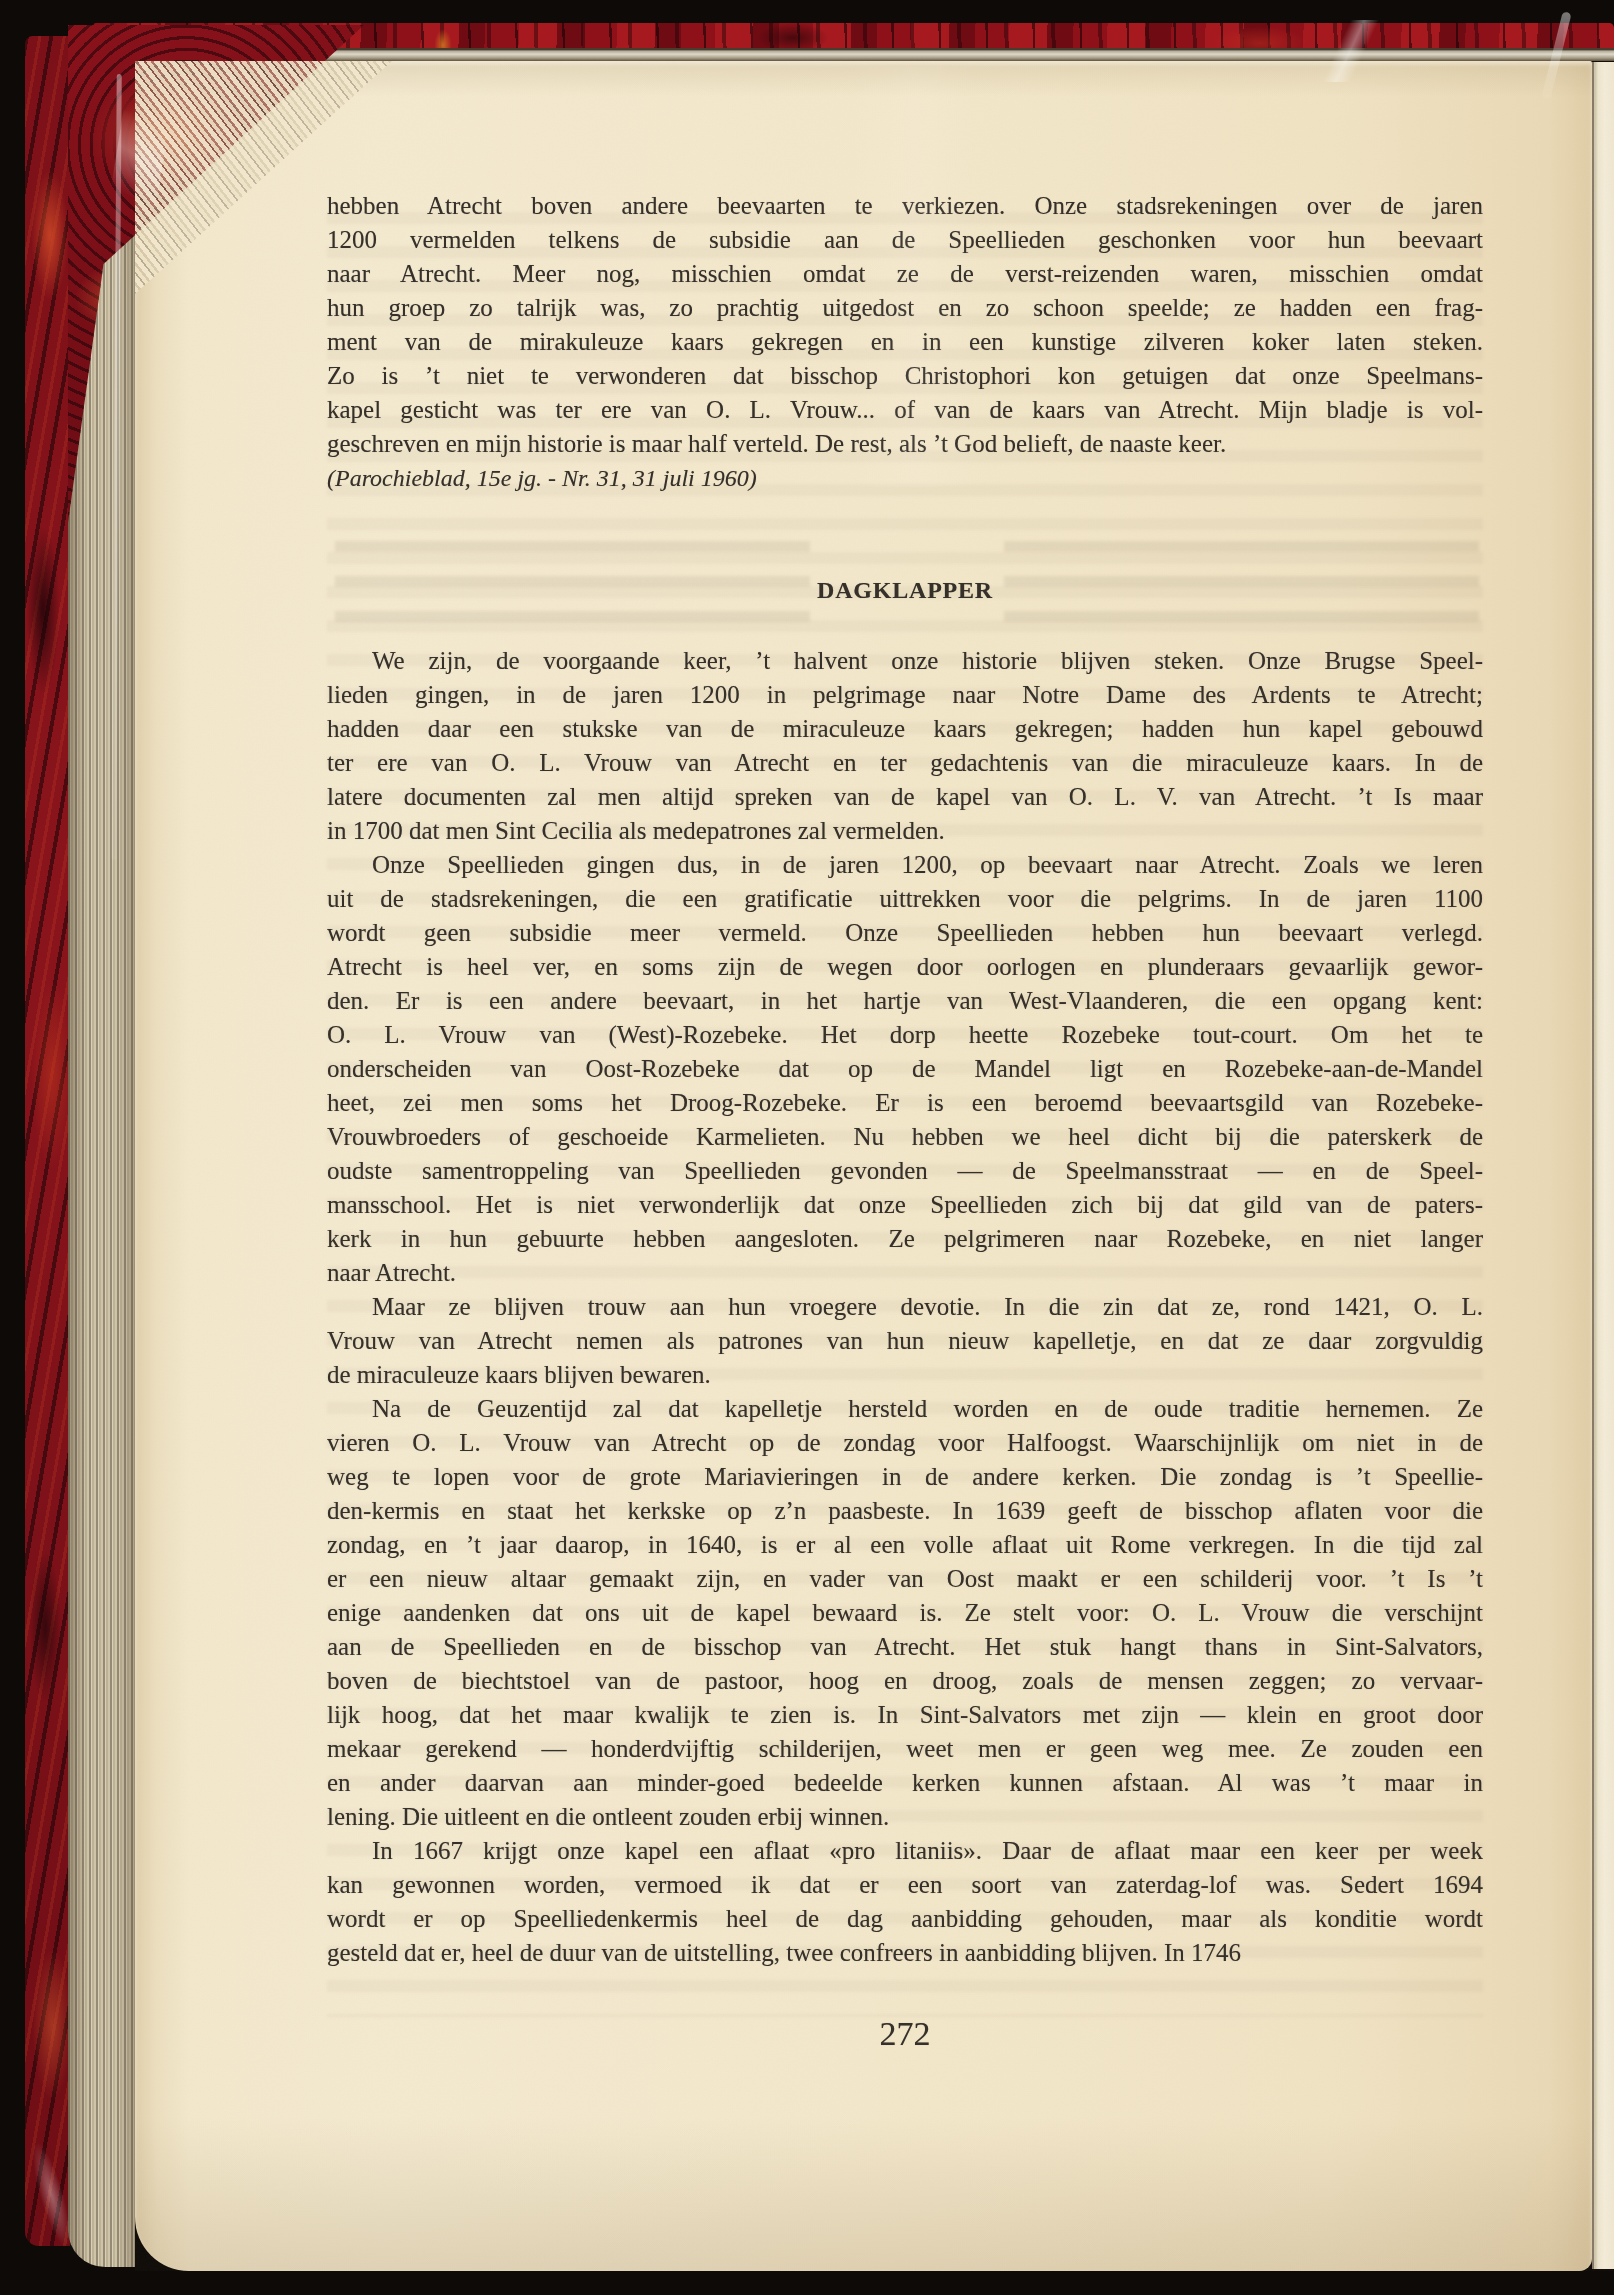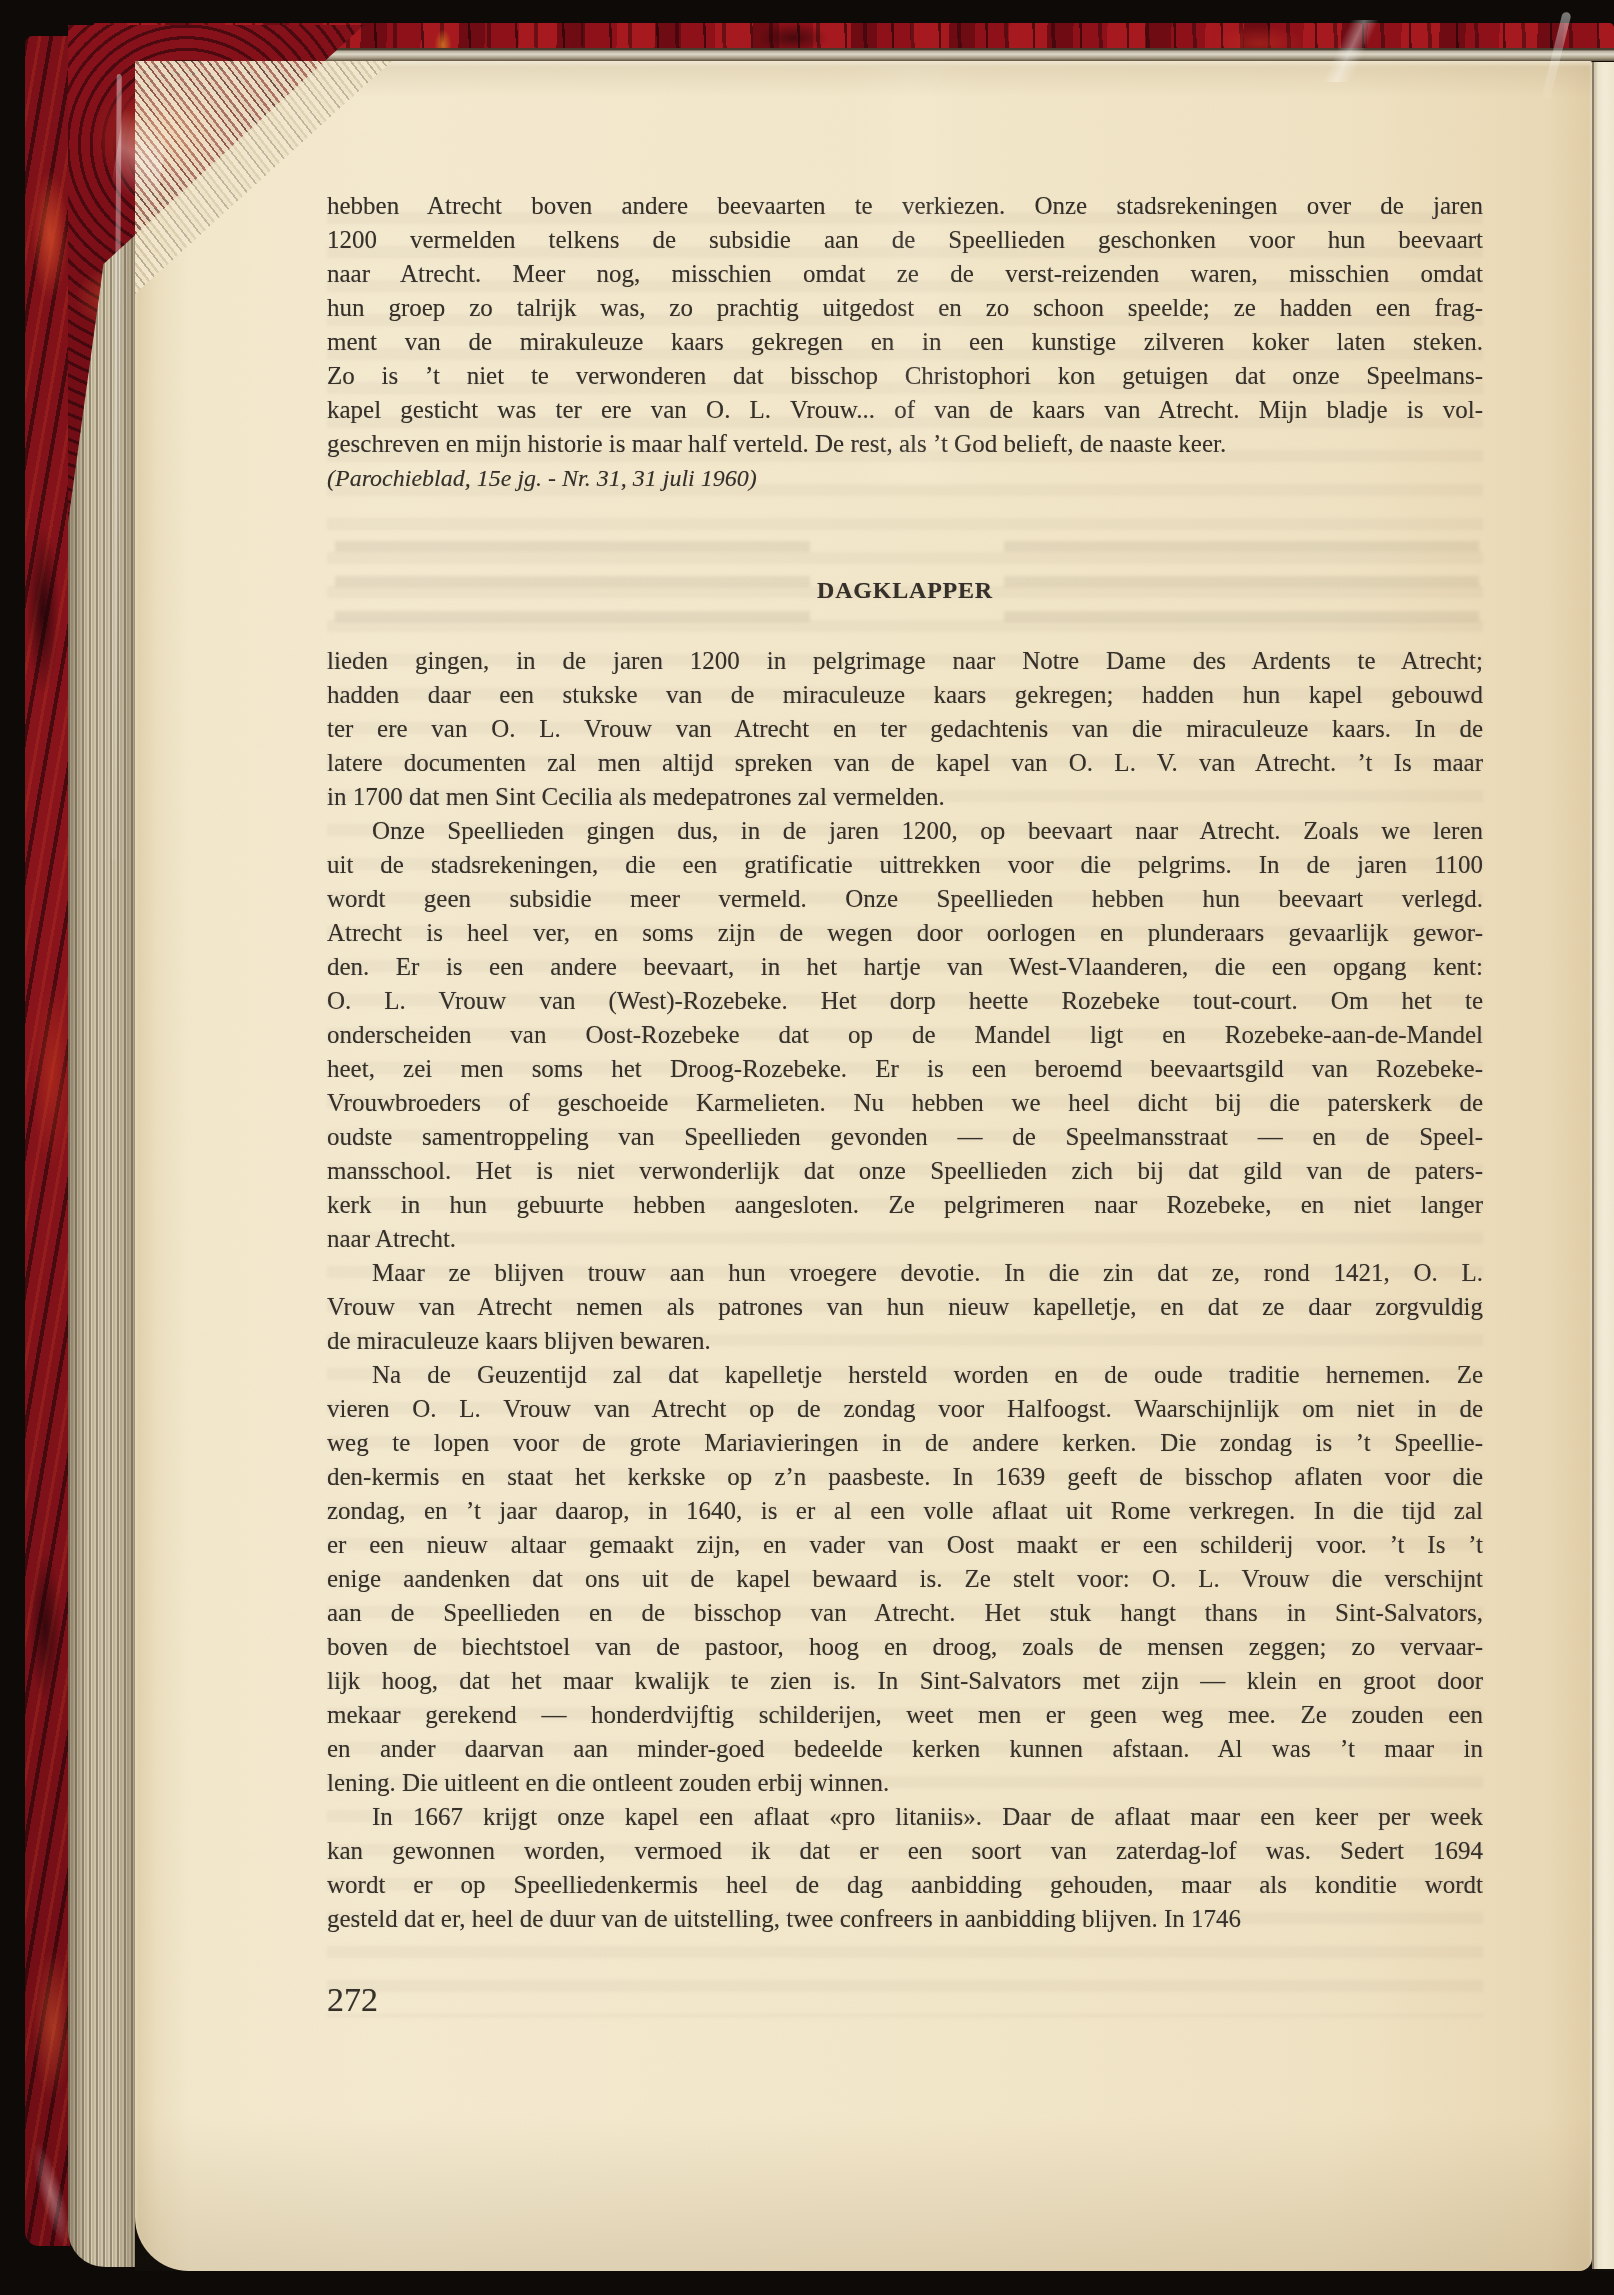--- a/index.html
+++ b/index.html
@@ -116,21 +116,21 @@
     height:34px;line-height:34px;overflow:hidden;
     text-align:justify;text-align-last:justify;text-justify:inter-word;
   }
   .ln.last{text-align-last:left;}
   .ln.indent{text-indent:45px;}
   .attr{height:34px;line-height:34px;font-style:italic;font-size:24px;}
   .head{
     margin:73px 0 32px 0;height:44px;line-height:44px;
     text-align:center;font-weight:bold;font-size:24px;letter-spacing:0.8px;
   }
-  .pageno{margin-top:42px;height:44px;line-height:44px;font-size:34px;}
+  .pageno{margin-top:42px;height:44px;line-height:44px;text-align:center;font-size:34px;}
 </style>
 </head>
 <body>
 
 <div class="abs cover-top"></div>
 <div class="abs cover-left"></div>
 <div class="abs stack"></div>
 <div class="abs top-edge"></div>
 <div class="abs page"></div>
 <div class="abs sliver"></div>
@@ -158,20 +158,21 @@
       <div class="ln">naar Atrecht. Meer nog, misschien omdat ze de verst-reizenden waren, misschien omdat</div>
       <div class="ln">hun groep zo talrijk was, zo prachtig uitgedost en zo schoon speelde; ze hadden een frag-</div>
       <div class="ln">ment van de mirakuleuze kaars gekregen en in een kunstige zilveren koker laten steken.</div>
       <div class="ln">Zo is ’t niet te verwonderen dat bisschop Christophori kon getuigen dat onze Speelmans-</div>
       <div class="ln">kapel gesticht was ter ere van O. L. Vrouw... of van de kaars van Atrecht. Mijn bladje is vol-</div>
       <div class="ln last">geschreven en mijn historie is maar half verteld. De rest, als ’t God belieft, de naaste keer.</div>
     </div>
   <div class="attr">(Parochieblad, 15e jg. - Nr. 31, 31 juli 1960)</div>
   <div class="head">DAGKLAPPER</div>
   <div id="p-rest">
+      <div class="ln indent">We zijn, de voorgaande keer, ’t halvent onze historie blijven steken. Onze Brugse Speel-</div>
       <div class="ln">lieden gingen, in de jaren 1200 in pelgrimage naar Notre Dame des Ardents te Atrecht;</div>
       <div class="ln">hadden daar een stukske van de miraculeuze kaars gekregen; hadden hun kapel gebouwd</div>
       <div class="ln">ter ere van O. L. Vrouw van Atrecht en ter gedachtenis van die miraculeuze kaars. In de</div>
       <div class="ln">latere documenten zal men altijd spreken van de kapel van O. L. V. van Atrecht. ’t Is maar</div>
       <div class="ln last">in 1700 dat men Sint Cecilia als medepatrones zal vermelden.</div>
       <div class="ln indent">Onze Speellieden gingen dus, in de jaren 1200, op beevaart naar Atrecht. Zoals we leren</div>
       <div class="ln">uit de stadsrekeningen, die een gratificatie uittrekken voor die pelgrims. In de jaren 1100</div>
       <div class="ln">wordt geen subsidie meer vermeld. Onze Speellieden hebben hun beevaart verlegd.</div>
       <div class="ln">Atrecht is heel ver, en soms zijn de wegen door oorlogen en plunderaars gevaarlijk gewor-</div>
       <div class="ln">den. Er is een andere beevaart, in het hartje van West-Vlaanderen, die een opgang kent:</div>

